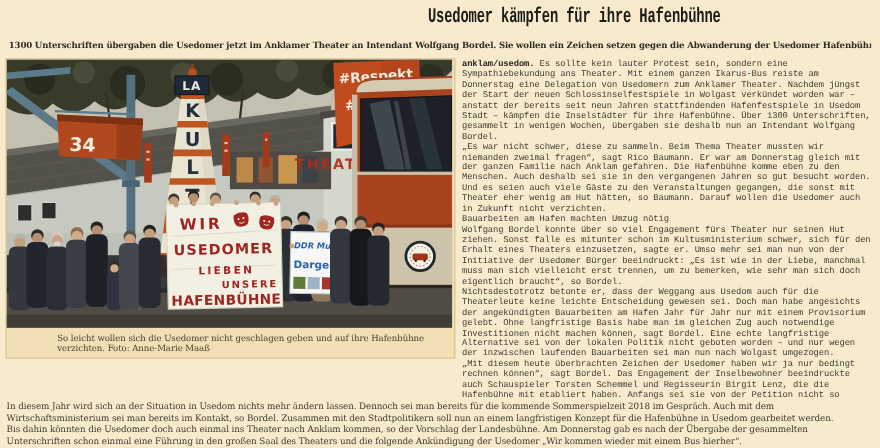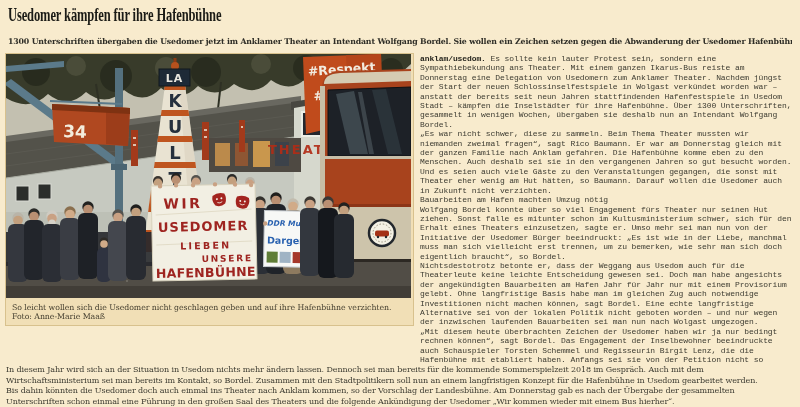--- a/index.html
+++ b/index.html
@@ -6,32 +6,32 @@
   html,body{margin:0;padding:0;}
   body{
     width:800px;height:407px;overflow:hidden;position:relative;
     background:#f8ebcd;
     font-family:"DejaVu Serif","Liberation Serif",serif;
     color:#3c3b31;
   }
   .header{padding:3px 8px 0;}
   .headline{
     margin:0;color:#1b1b16;
-    font-family:Liberation Serif, serif;
-    font-size:19px;font-weight:700;line-height:24px;white-space:nowrap;
+    font-family:Liberation Mono, monospace;
+    font-size:19px;font-weight:700;line-height:24px;white-space:nowrap;text-align:right;
   }
   .headline .squeeze{display:inline-block;transform:scaleX(.66);transform-origin:left center;letter-spacing:-.2px;}
   .lead{
     margin:10px 0 0;font-weight:700;font-size:7.8px;letter-spacing:-.15px;
     color:#2e2d26;white-space:nowrap;overflow:hidden;
   }
   .main{display:flex;gap:6px;padding:0 5px;margin-top:7px;align-items:flex-start;}
   .figure{flex:0 0 auto;width:407px;border:1px solid #d8c18d;background:#f1dfb6;}
   .photo-svg{display:block;width:405px;height:244px;background:#c3c0b0;}
-  .caption{font-size:7.8px;line-height:9px;padding:5px 6px 4px;color:#474131;letter-spacing:-.05px;}
+  .caption{font-size:7.8px;line-height:9px;padding:5px 6px 4px;color:#474131;letter-spacing:-.05px;margin-left:40px;}
   .column{flex:1 1 auto;font-size:8px;line-height:9.4px;letter-spacing:-.1px;padding-top:1px;}
   .column p{margin:0;font-family:Liberation Mono, monospace;}
   .column .dateline{font-weight:700;color:#27261f;}
   .bottom{padding:1px 6px 0;font-size:8px;line-height:10.4px;letter-spacing:-.1px;}
   .bottom p{margin:0;}
   .contact-email{color:#3c3b31;text-decoration:none;font-family:Liberation Mono, monospace;}
   svg text{font-family:"DejaVu Sans","Liberation Sans",sans-serif;}
   svg .serif{font-family:"DejaVu Serif","Liberation Serif",serif;}
 </style>
 </head>

